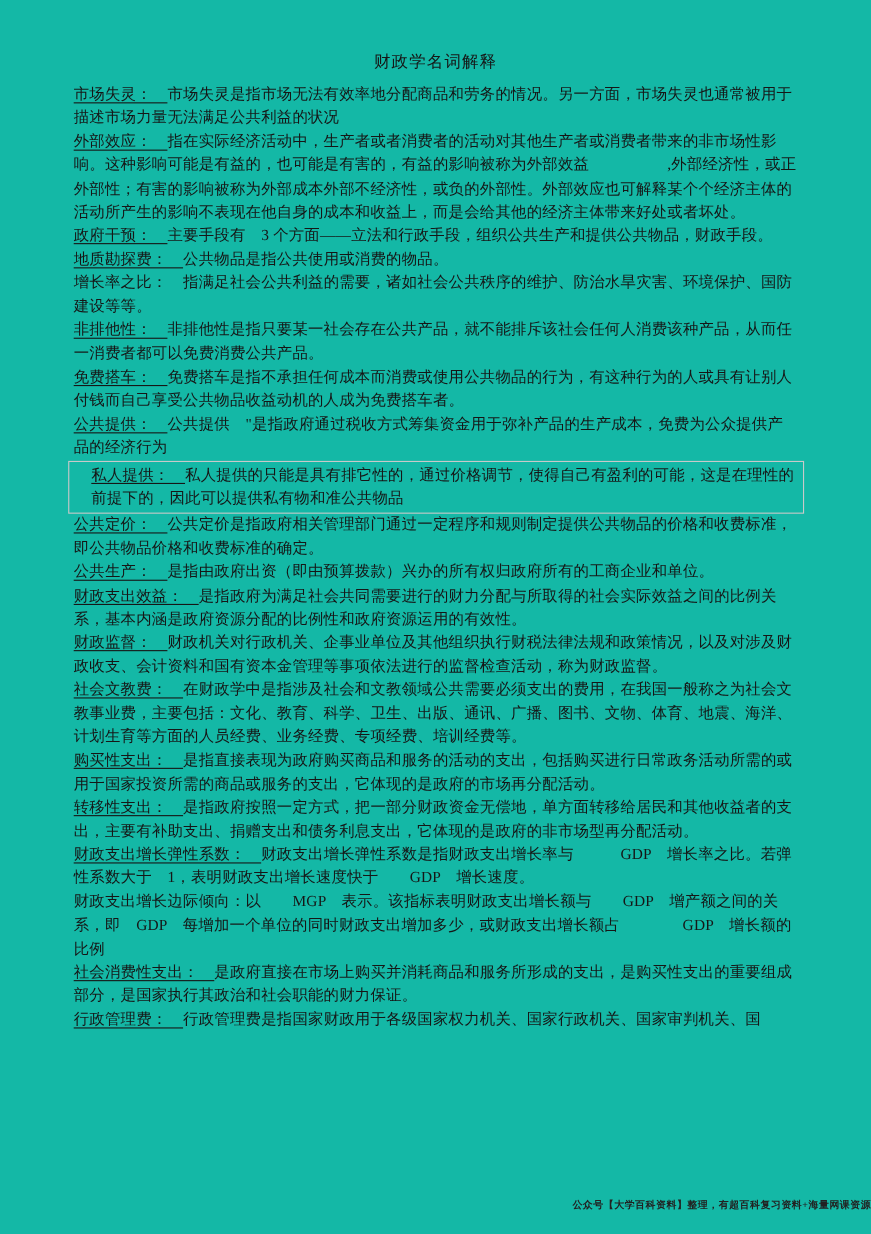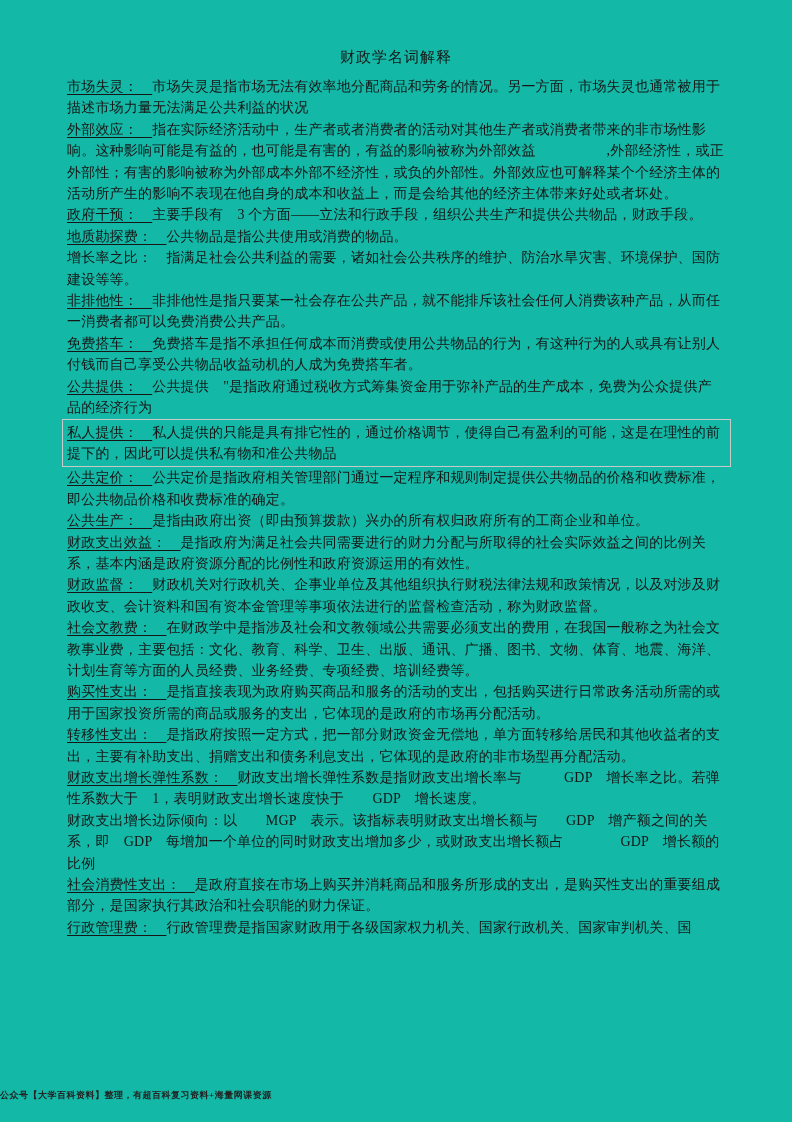--- a/index.html
+++ b/index.html
@@ -33,26 +33,26 @@
   }
   .term{display:inline;}
   .term.u{
     text-decoration:underline;
     text-underline-offset:3px;
   }
   .boxed{
     border:1px solid #c9c9c9;
     margin-left:-5px;
     margin-right:-6px;
-    padding:2px 4px 2px 4px;
+    padding:2px 4px 2px 20px;
   }
   .footer{
     position:absolute;
     left:0;right:0;bottom:20px;
-    text-align:left;
+    text-align:right;
     font-size:9px;
     font-weight:700;
     color:#222222;
     letter-spacing:0.5px;
     font-family:"Liberation Serif","DejaVu Serif",serif;
   }
 </style>
 </head>
 <body>
 

